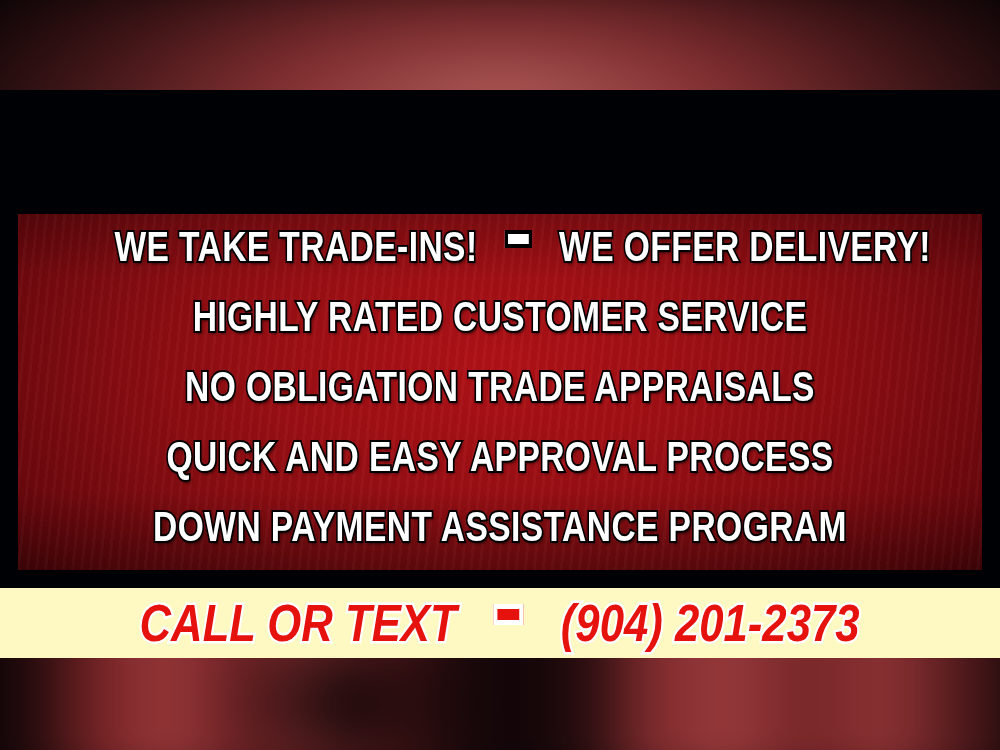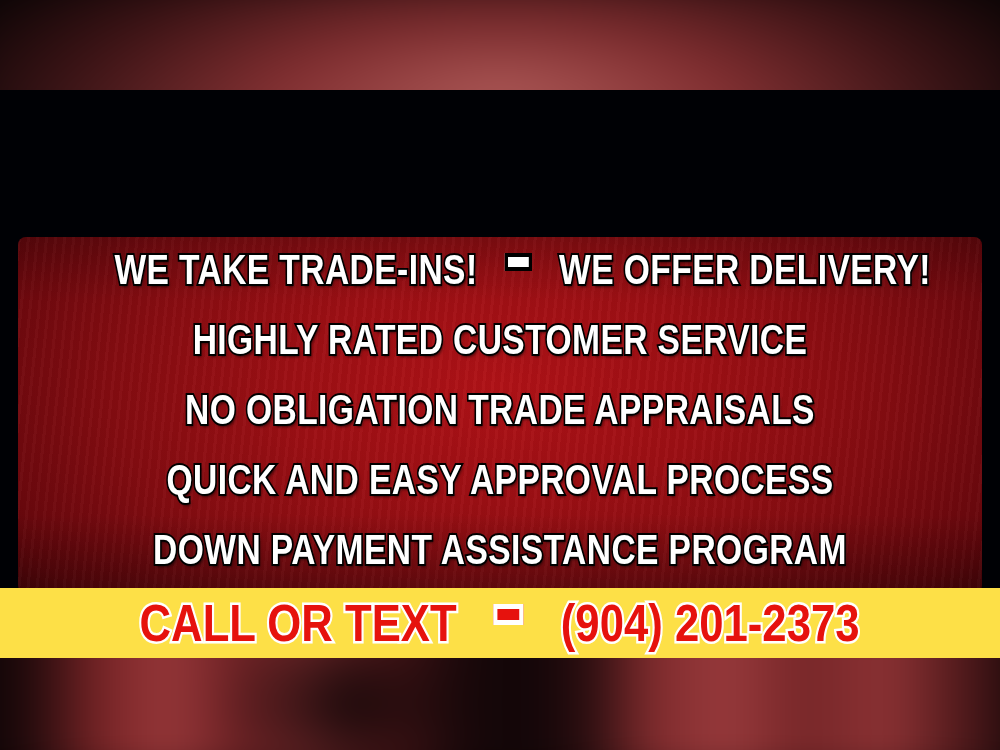--- a/index.html
+++ b/index.html
@@ -128,27 +128,26 @@
     letter-spacing: 6px;
     color: #0d0d0d;
     transform: scaleX(1.06);
     white-space: nowrap;
   }
 
   
   .red-panel {
     position: absolute;
     left: 18px;
-    top: 147px;
+    top: 124px;
     width: 964px;
     height: 356px;
     background:
       radial-gradient(ellipse 78% 115% at 50% 42%, #b01217 0%, #9d0f14 28%, #840c11 52%, #65070c 74%, #3c0206 92%, #280004 100%);
     overflow: hidden;
-    border-radius: 8px;
   }
   .red-panel::before {
     content: "";
     position: absolute;
     inset: 0;
     background:
       repeating-linear-gradient(96deg, rgba(255,255,255,0.022) 0px, rgba(255,255,255,0.022) 3px, rgba(0,0,0,0.03) 3px, rgba(0,0,0,0.03) 9px),
       linear-gradient(180deg, rgba(0,0,0,0.18) 0%, rgba(0,0,0,0) 18%, rgba(0,0,0,0) 78%, rgba(0,0,0,0.30) 100%);
     pointer-events: none;
   }
@@ -186,24 +185,25 @@
     box-sizing: content-box;
   }
 
   
   .footer {
     position: absolute;
     left: 0;
     top: 498px;
     width: 1000px;
     height: 70px;
-    background: #fde047;
+    background: #fef9c3;
     display: flex;
     align-items: center;
     justify-content: center;
+    font-style: italic;
   }
   .footer-text {
     font-family: "Liberation Sans Narrow", "Liberation Sans", sans-serif;
     font-weight: 700;
     font-size: 52px;
     line-height: 1;
     color: #e6120d;
     transform: scaleX(0.84);
     white-space: nowrap;
     -webkit-text-stroke: 5px #ffffff;

